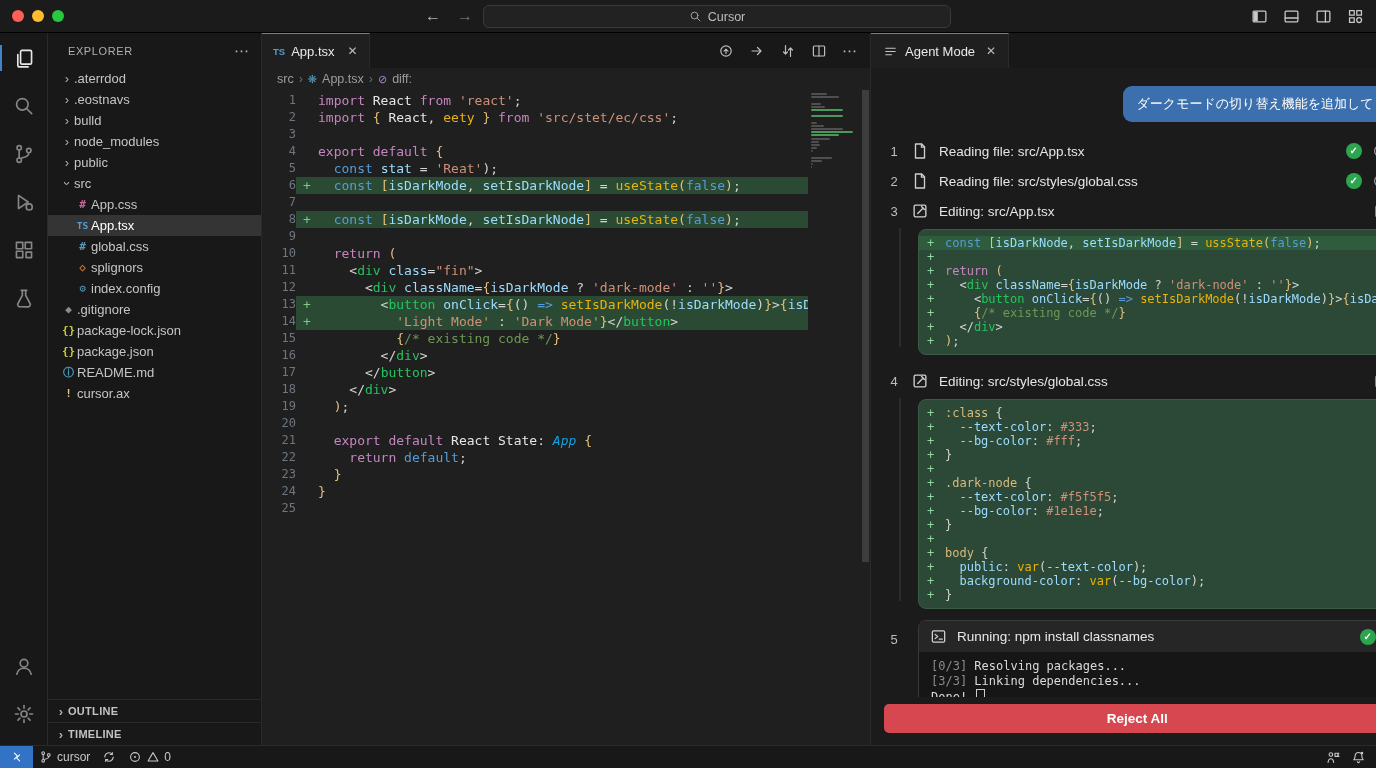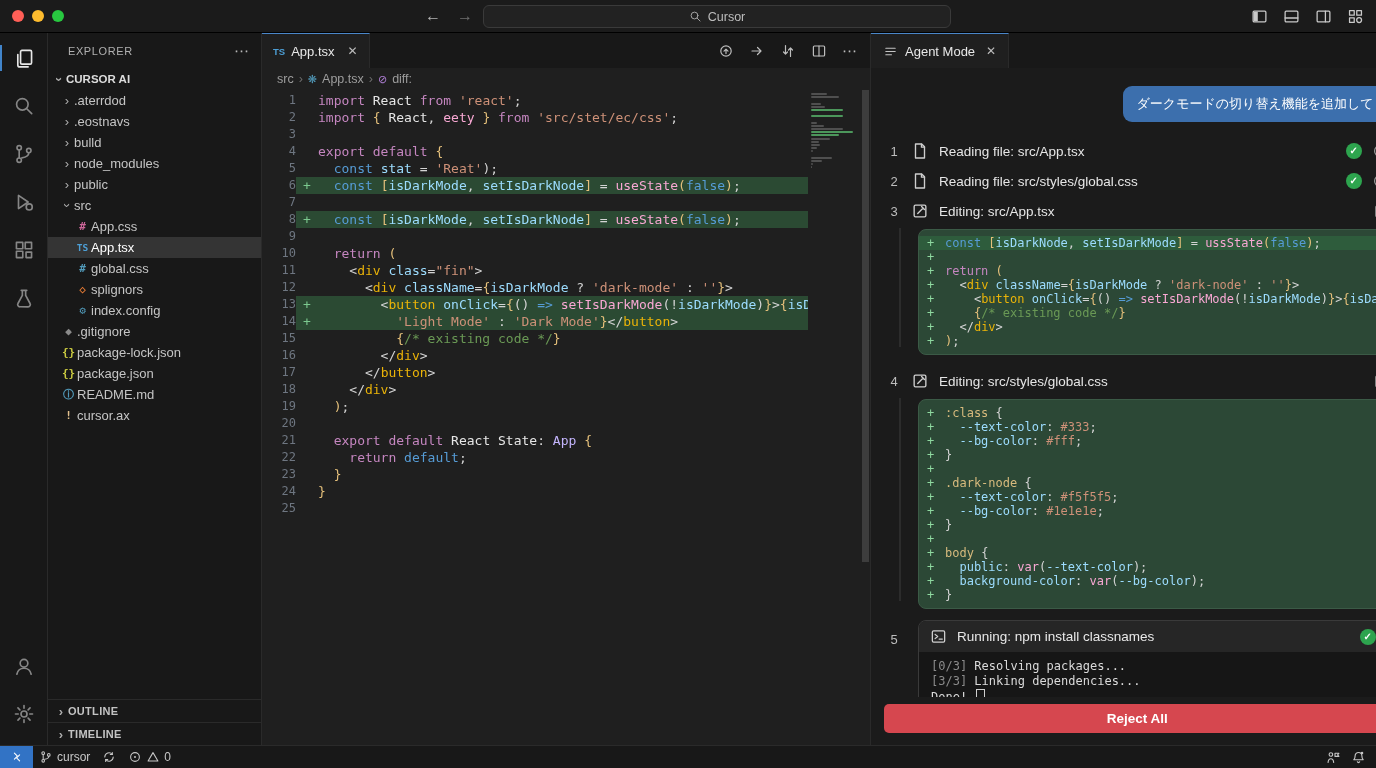--- a/index.html
+++ b/index.html
@@ -70,23 +70,23 @@
   .breadcrumbs .sep{color:#6d6d6d;}
   .bc-ic{font-size:11px;}
   .code-area{position:relative;flex:1;overflow:hidden;font-family:"DejaVu Sans Mono",monospace;
              font-size:13px;line-height:17px;}
   .code-lines{position:absolute;left:0;top:2px;right:62px;overflow:hidden;}
   .code-row{display:flex;height:17px;white-space:pre;}
   .ln{width:34px;text-align:right;color:#6e7681;font-size:12px;flex:none;}
   .plus{width:22px;text-align:center;color:#7cc98f;flex:none;}
   .code-row.added .plus,.code-row.added .code-text{background:#2b4a33;}
   .code-text{flex:1;overflow:hidden;}
-  .c-k{color:#c586c0;} .c-d{color:#569cd6;} .c-v{color:#9cdcfe;} .c-f{color:#f9a8d4;}
-  .c-s{color:#ce9178;} .c-p{color:#d4d4d4;} .c-b{color:#e5c07b;} .c-t{color:#c4b5fd;}
-  .c-c{color:#6a9955;} .c-w{color:#e6e6e6;} .c-tg{color:#eab308;} .c-sel{color:#d7ba7d;}
+  .c-k{color:#c586c0;} .c-d{color:#569cd6;} .c-v{color:#9cdcfe;} .c-f{color:#eab308;}
+  .c-s{color:#ce9178;} .c-p{color:#d4d4d4;} .c-b{color:#e5c07b;} .c-t{color:#0ea5e9;font-style:italic;}
+  .c-c{color:#6a9955;} .c-w{color:#e6e6e6;} .c-tg{color:#22c55e;} .c-sel{color:#d7ba7d;}
   .minimap{position:absolute;top:3px;right:11px;width:48px;}
   .mm-line{height:2px;margin-bottom:1.2px;background:#8a8a8a;opacity:.45;border-radius:1px;}
   .ed-scroll{position:absolute;top:0;right:1px;width:7px;height:472px;background:rgba(170,170,170,.22);}
 
   
   .rightpanel{flex:1;background:#1b1b1b;border-left:1px solid #2a2a2a;display:flex;flex-direction:column;}
   .rp-tabbar{height:35px;background:#181818;display:flex;align-items:stretch;flex:none;}
   .rp-tab{display:flex;align-items:center;gap:7px;padding:0 12px;background:#1f1f1f;
           border-top:1.5px solid #4a86c8;border-right:1px solid #2a2a2a;font-size:13px;color:#e8e8e8;}
   .rp-tab [data-icon]{width:15px;height:15px;color:#c4c4c4;}
@@ -266,24 +266,20 @@
             </svg>
           </span>
         </div>
       </div>
 
     <div class="sidebar">
       <div class="sb-head">
         <span>EXPLORER</span>
         <span class="more">⋯</span>
       </div>
-      <div class="section-head">
-        <span class="chev down">›</span>
-        <span>CURSOR AI</span>
-      </div>
       <div class="tree">
           <div class="tree-row" style="padding-left: 12px;">
             <span class="chev">›</span>
             <span>.aterrdod</span>
           </div>
           <div class="tree-row" style="padding-left: 12px;">
             <span class="chev">›</span>
             <span>.eostnavs</span>
           </div>
           <div class="tree-row" style="padding-left: 12px;">

